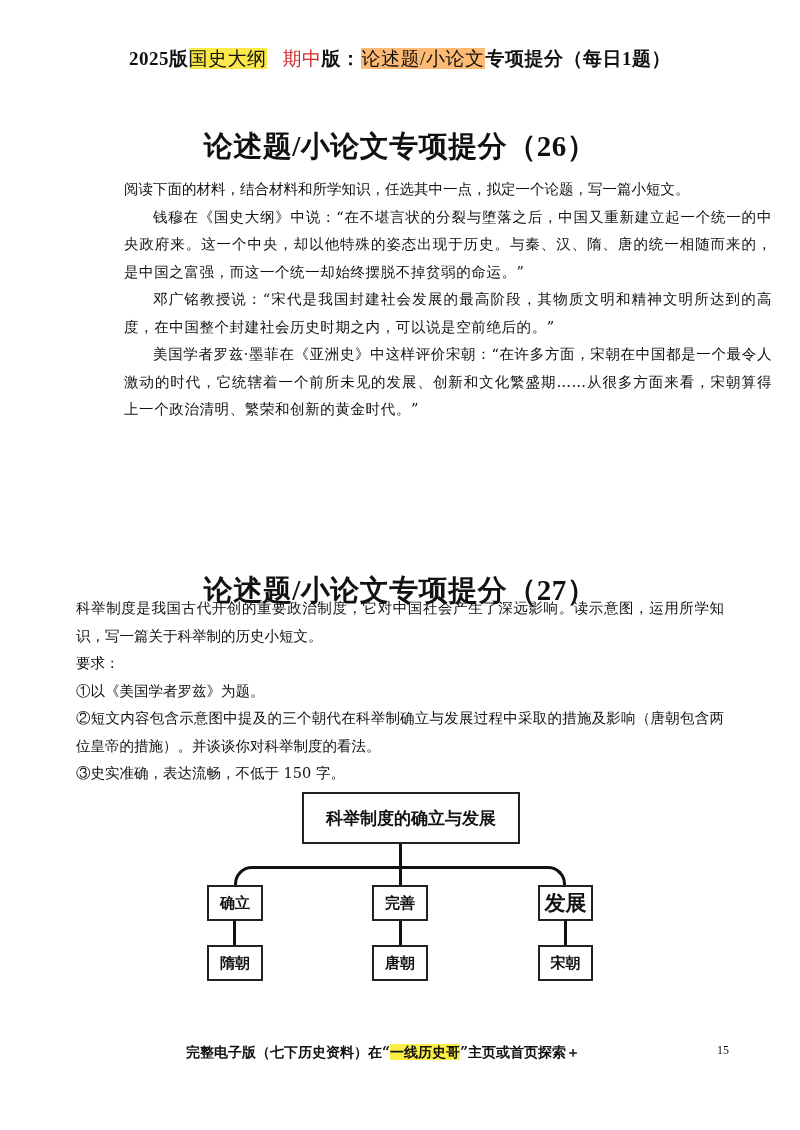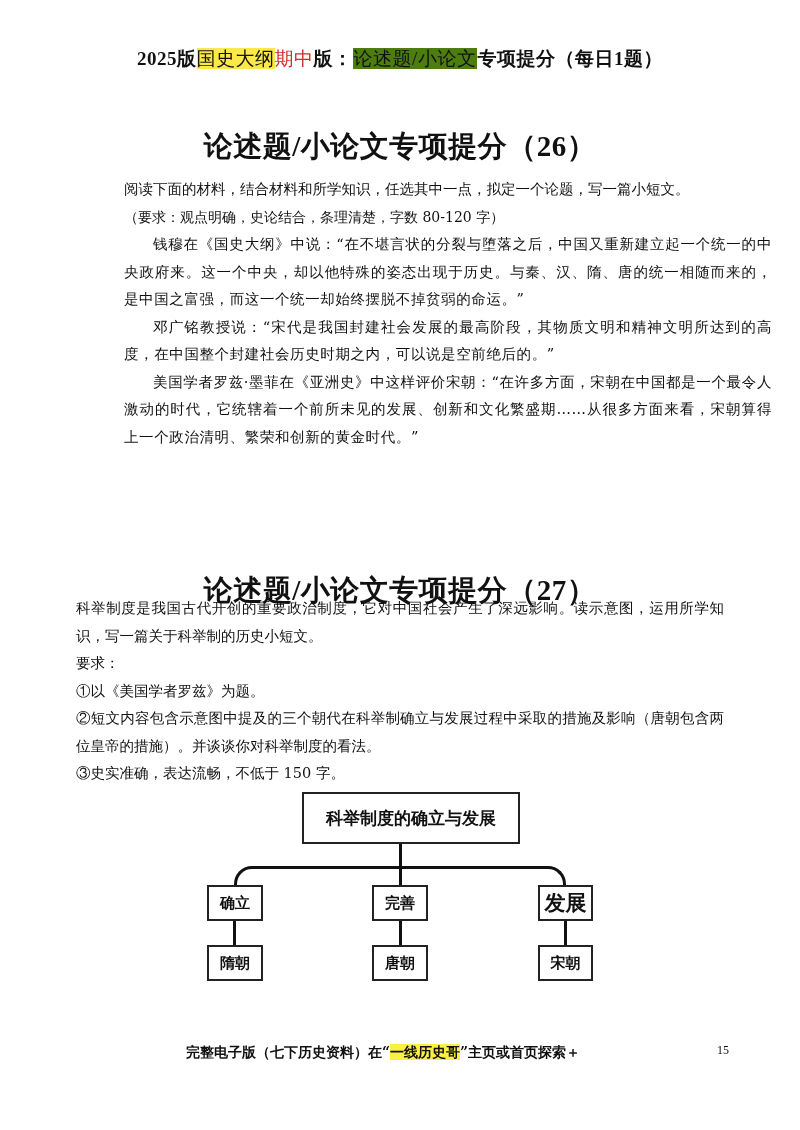--- a/index.html
+++ b/index.html
@@ -2,22 +2,22 @@
 <html><head>
 <meta charset="utf-8">
 <style>
   html, body { margin:0; padding:0; background:#ffffff; }
   body { width:800px; height:1130px; position:relative; overflow:hidden;
          font-family:"DejaVu Serif","Liberation Serif",serif; color:#111; }
   .abs { position:absolute; }
   .header { left:0; width:800px; top:46px; text-align:center; font-size:19px; font-weight:bold;
             font-family:"Liberation Serif","DejaVu Serif",serif; letter-spacing:0.5px; white-space:nowrap; }
   .hl-yellow { background:#fbe94a; font-weight:normal; }
-  .hl-red { color:#d32a2a; font-weight:normal; }
-  .hl-green { background:#4d7c0f; font-weight:normal; padding:0 1px; }
+  .hl-red { color:#d32a2a; font-weight:normal;padding-left:16px; }
+  .hl-green { background:#fdba74; font-weight:normal; padding:0 1px; }
   .title { left:0; width:800px; text-align:center; font-size:29px; font-weight:bold;
            font-family:"Liberation Serif","DejaVu Serif",serif; letter-spacing:0.5px; white-space:nowrap; }
   .para { left:76px; width:648px; font-size:14.5px; line-height:27.5px; text-align:justify; }
   .para p { margin:0; }
   .indent { text-indent:2em; }
   .kai { font-family:"DejaVu Serif","Liberation Serif",serif; letter-spacing:0.6px; }
   .box { position:absolute; border:2px solid #222; background:#fff; box-sizing:border-box;
          display:flex; align-items:center; justify-content:center;
          font-family:"DejaVu Sans","Liberation Sans",sans-serif; font-weight:bold; }
   .line { position:absolute; background:#111; }
@@ -29,21 +29,20 @@
 <body>
 
 <div class="abs header">
   <span>2025版</span><span class="hl-yellow">国史大纲</span><span class="hl-red">期中</span><span>版：</span><span class="hl-green">论述题/小论文</span><span>专项提分（每日1题）</span>
 </div>
 
 <div class="abs title" style="top:127px;">论述题/小论文专项提分（26）</div>
 
 <div class="abs para" style="top:176px;margin-left:48px;">
   <p>阅读下面的材料，结合材料和所学知识，任选其中一点，拟定一个论题，写一篇小短文。</p>
-  <p style="font-size:14px;">（要求：观点明确，史论结合，条理清楚，字数 80-120 字）</p>
   <p class="indent kai">钱穆在《国史大纲》中说：“在不堪言状的分裂与堕落之后，中国又重新建立起一个统一的中央政府来。这一个中央，却以他特殊的姿态出现于历史。与秦、汉、隋、唐的统一相随而来的，是中国之富强，而这一个统一却始终摆脱不掉贫弱的命运。”</p>
   <p class="indent kai">邓广铭教授说：“宋代是我国封建社会发展的最高阶段，其物质文明和精神文明所达到的高度，在中国整个封建社会历史时期之内，可以说是空前绝后的。”</p>
   <p class="indent kai">美国学者罗兹·墨菲在《亚洲史》中这样评价宋朝：“在许多方面，宋朝在中国都是一个最令人激动的时代，它统辖着一个前所未见的发展、创新和文化繁盛期……从很多方面来看，宋朝算得上一个政治清明、繁荣和创新的黄金时代。”</p>
 </div>
 
 <div class="abs title" style="top:571px;">论述题/小论文专项提分（27）</div>
 
 <div class="abs para" style="top:595px;">
   <p>科举制度是我国古代开创的重要政治制度，它对中国社会产生了深远影响。读示意图，运用所学知识，写一篇关于科举制的历史小短文。</p>
   <p>要求：</p>

